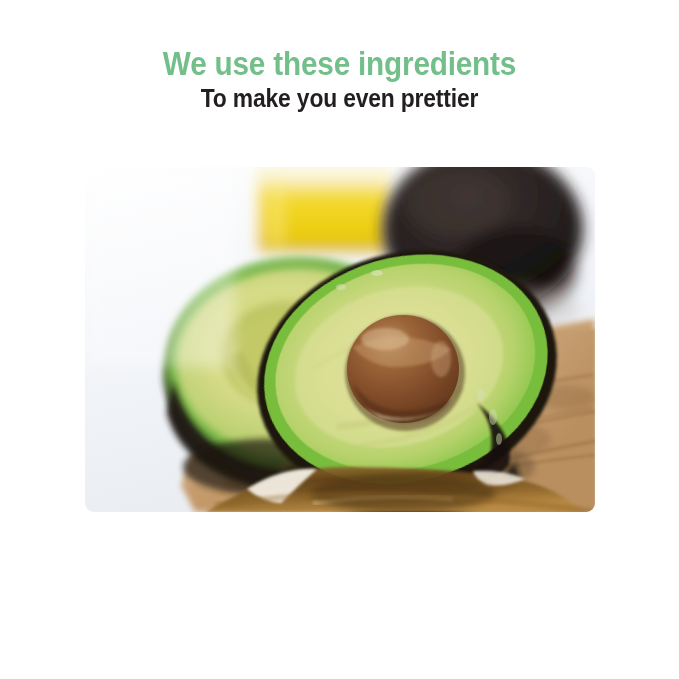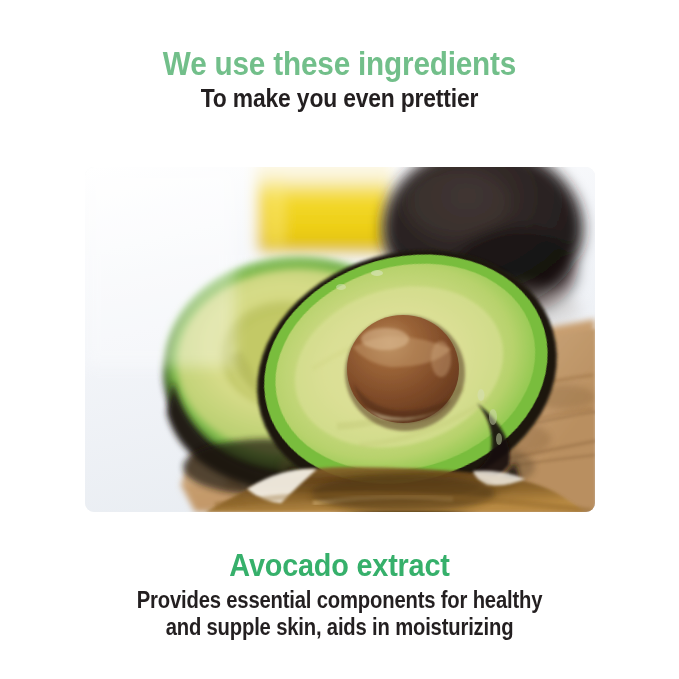--- a/index.html
+++ b/index.html
@@ -300,19 +300,14 @@
         <path d="M 228 336 Q 300 326 368 332" stroke="#e8c98d" stroke-width="5" fill="none" opacity="0.45" filter="url(#blurSoft)"></path>
 
         <ellipse cx="318" cy="326" rx="92" ry="18" fill="#3f2a10" opacity="0.48" filter="url(#blurMed)"></ellipse>
         <path d="M 130 338 Q 240 322 360 330 Q 450 336 506 344" stroke="#8c6326" stroke-width="6" fill="none" opacity="0.35" filter="url(#blurSoft)"></path>
       </g>
 
       <rect x="0" y="0" width="150" height="200" fill="#ffffff" opacity="0.35" filter="url(#blurHeavy)"></rect>
     </svg>
   </div>
 
-  <div class="bottom-text">
-    <div class="headline green-strong">Avocado extract</div>
-    <div class="desc-line first">Provides essential components for healthy</div>
-    <div class="desc-line">and supple skin, aids in moisturizing</div>
-  </div>
 
 </div>
 
 </body></html>

